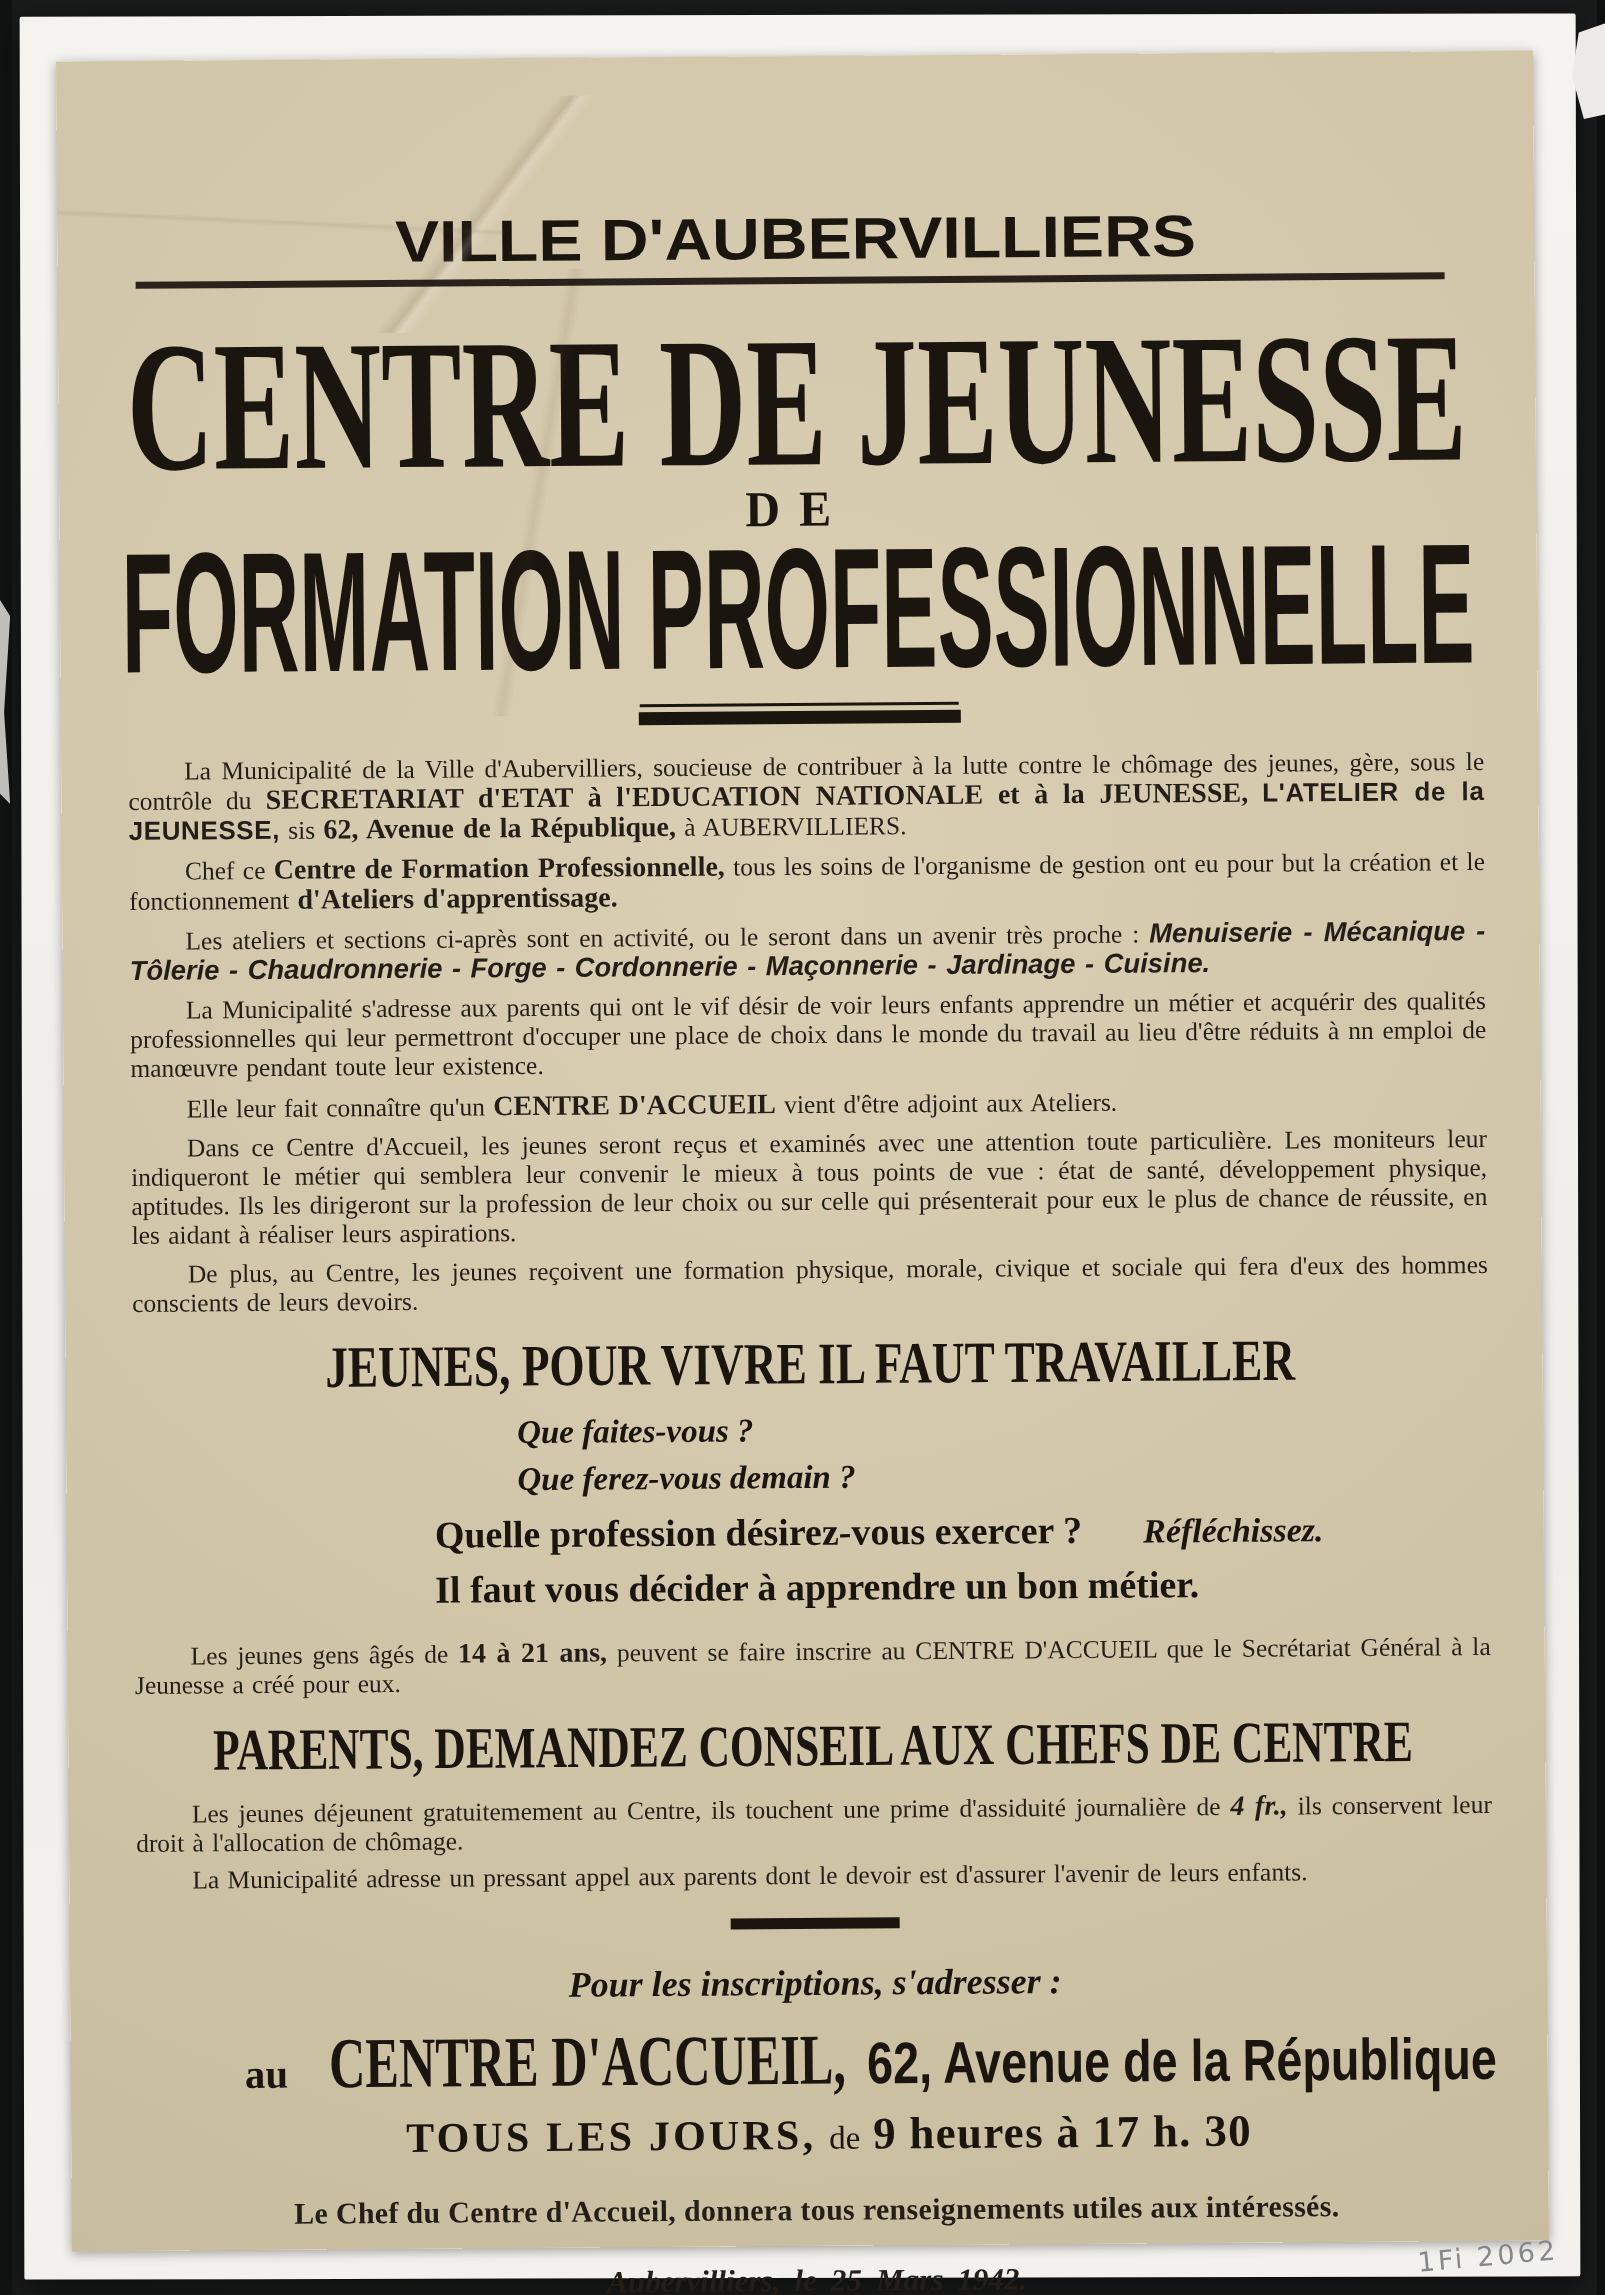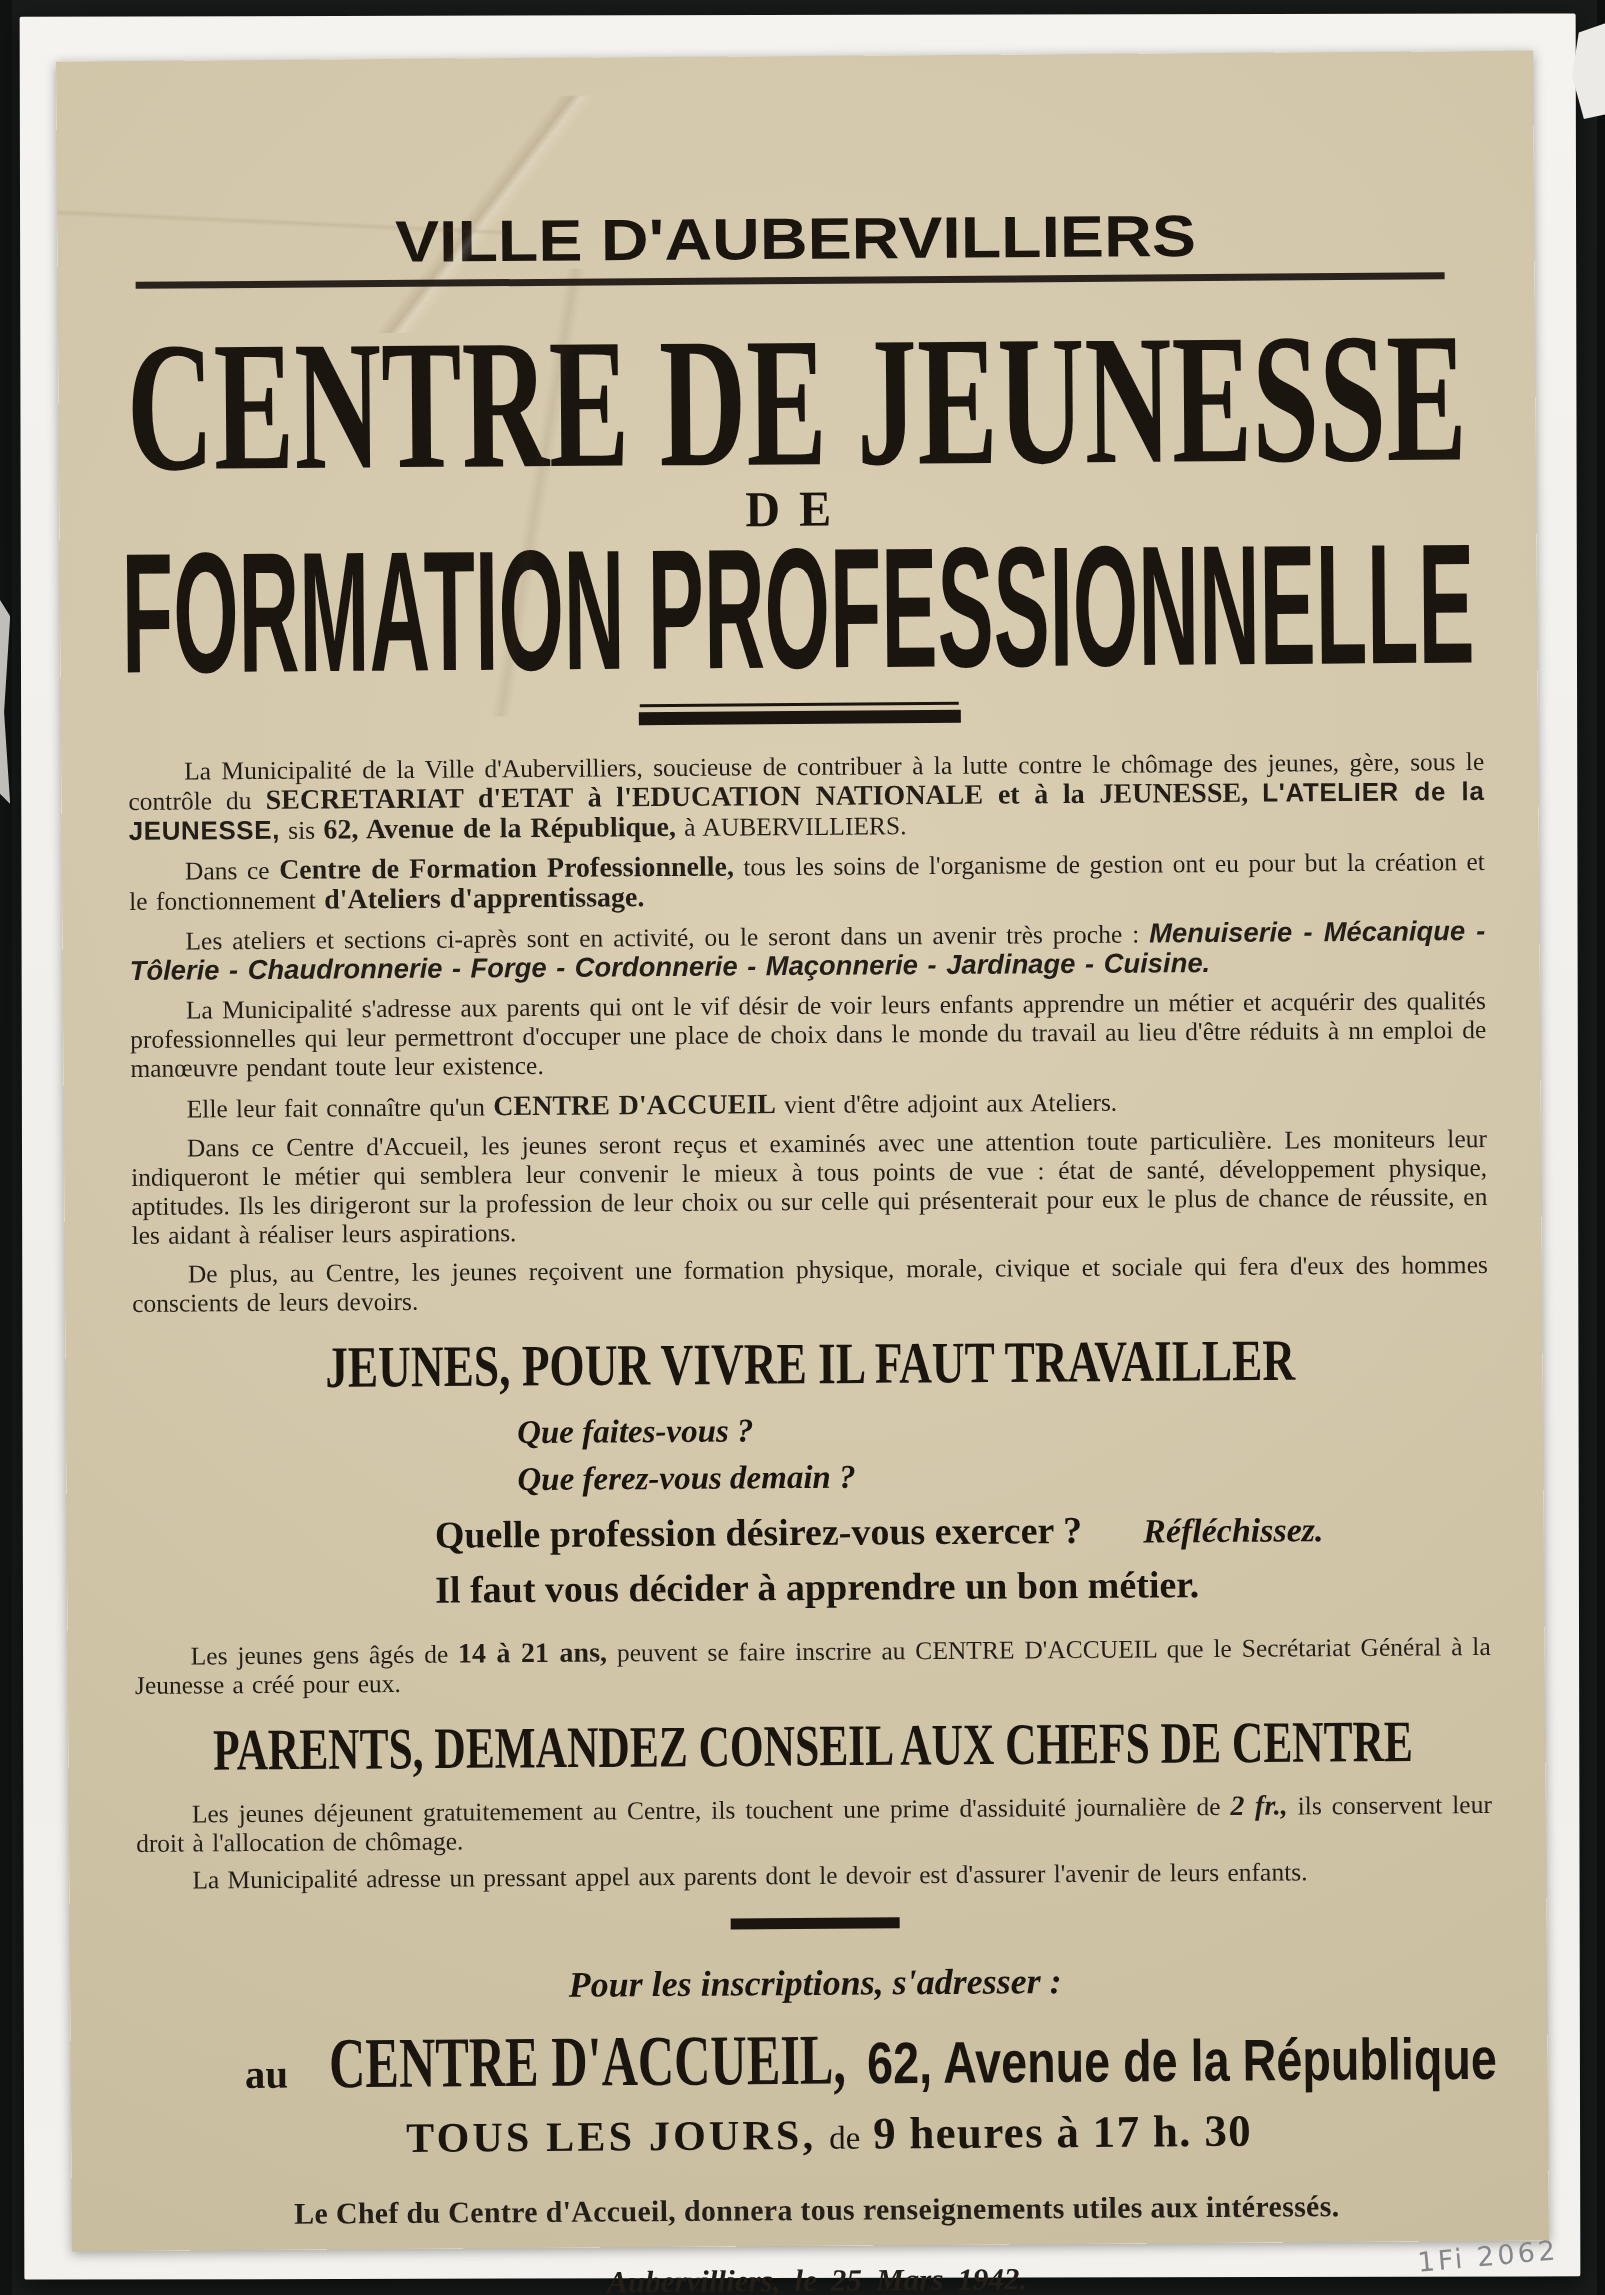--- a/index.html
+++ b/index.html
@@ -147,21 +147,21 @@
         <text x="1157" y="195" text-anchor="middle" font-family="Liberation Sans, sans-serif" font-weight="bold" font-size="268" textLength="2120" lengthAdjust="spacingAndGlyphs">FORMATION PROFESSIONNELLE</text>
       </svg>
 
       <div class="double-rule">
         <span class="dr-thin"></span>
         <span class="dr-thick"></span>
       </div>
 
       <div class="body">
         <p class="par"><span>La Municipalité de la Ville d'Aubervilliers, soucieuse de contribuer à la lutte contre le chômage des jeunes, gère, sous le contrôle du </span><span class="bL">SECRETARIAT d'ETAT à l'EDUCATION NATIONALE et à la JEUNESSE,</span><span> </span><span class="atl">L'ATELIER de la JEUNESSE,</span><span> sis </span><span class="bL">62, Avenue de la République,</span><span> à AUBERVILLIERS.</span></p>
-        <p class="par"><span>Dans ce </span><span class="bL">Centre de Formation Professionnelle,</span><span> tous les soins de l'organisme de gestion ont eu pour but la création et le fonctionnement </span><span class="bL">d'Ateliers d'apprentissage.</span></p>
+        <p class="par"><span>Chef ce </span><span class="bL">Centre de Formation Professionnelle,</span><span> tous les soins de l'organisme de gestion ont eu pour but la création et le fonctionnement </span><span class="bL">d'Ateliers d'apprentissage.</span></p>
         <p class="par"><span>Les ateliers et sections ci-après sont en activité, ou le seront dans un avenir très proche : </span><span class="tr">Menuiserie - Mécanique - Tôlerie - Chaudronnerie - Forge - Cordonnerie - Maçonnerie - Jardinage - Cuisine.</span></p>
         <p class="par"><span>La Municipalité s'adresse aux parents qui ont le vif désir de voir leurs enfants apprendre un métier et acquérir des qualités professionnelles qui leur permettront d'occuper une place de choix dans le monde du travail au lieu d'être réduits à nn emploi de manœuvre pendant toute leur existence.</span></p>
         <p class="par"><span>Elle leur fait connaître qu'un </span><span class="bL">CENTRE D'ACCUEIL</span><span> vient d'être adjoint aux Ateliers.</span></p>
         <p class="par"><span>Dans ce Centre d'Accueil, les jeunes seront reçus et examinés avec une attention toute particulière. Les moniteurs leur indiqueront le métier qui semblera leur convenir le mieux à tous points de vue : état de santé, développement physique, aptitudes. Ils les dirigeront sur la profession de leur choix ou sur celle qui présenterait pour eux le plus de chance de réussite, en les aidant à réaliser leurs aspirations.</span></p>
         <p class="par"><span>De plus, au Centre, les jeunes reçoivent une formation physique, morale, civique et sociale qui fera d'eux des hommes conscients de leurs devoirs.</span></p>
 
         <svg class="h-svg" width="1356" height="59" viewBox="0 0 2125 92">
           <text x="1062" y="74" text-anchor="middle" font-family="Liberation Serif, serif" font-weight="bold" font-size="92" textLength="1520" lengthAdjust="spacingAndGlyphs">JEUNES, POUR VIVRE IL FAUT TRAVAILLER</text>
         </svg>
 
@@ -172,21 +172,21 @@
           <span class="q3b">Réfléchissez.</span>
         </div>
         <div class="q4">Il faut vous décider à apprendre un bon métier.</div>
 
         <p class="par p8"><span>Les jeunes gens âgés de </span><span class="bL">14 à 21 ans,</span><span> peuvent se faire inscrire au CENTRE D'ACCUEIL que le Secrétariat Général à la Jeunesse a créé pour eux.</span></p>
 
         <svg class="h-svg" width="1356" height="59" viewBox="0 0 2125 92">
           <text x="1062" y="74" text-anchor="middle" font-family="Liberation Serif, serif" font-weight="bold" font-size="92" textLength="1880" lengthAdjust="spacingAndGlyphs">PARENTS, DEMANDEZ CONSEIL AUX CHEFS DE CENTRE</text>
         </svg>
 
-        <p class="par p9"><span>Les jeunes déjeunent gratuitemement au Centre, ils touchent une prime d'assiduité journalière de </span><span class="bi2">2 fr.,</span><span> ils conservent leur droit à l'allocation de chômage.</span></p>
+        <p class="par p9"><span>Les jeunes déjeunent gratuitemement au Centre, ils touchent une prime d'assiduité journalière de </span><span class="bi2">4 fr.,</span><span> ils conservent leur droit à l'allocation de chômage.</span></p>
         <p class="par p10"><span>La Municipalité adresse un pressant appel aux parents dont le devoir est d'assurer l'avenir de leurs enfants.</span></p>
 
         <div class="bar"></div>
 
         <div class="lead">Pour les inscriptions, s'adresser :</div>
 
         <svg class="addr-svg" width="1356" height="83" viewBox="0 0 2125 130">
           <text x="168" y="100" font-family="Liberation Serif, serif" font-weight="bold" font-size="64">au</text>
           <text x="300" y="100" font-family="Liberation Serif, serif" font-weight="bold" font-size="112" textLength="810" lengthAdjust="spacingAndGlyphs">CENTRE D'ACCUEIL,</text>
           <text x="1143" y="100" font-family="Liberation Sans, sans-serif" font-weight="bold" font-size="92" textLength="987" lengthAdjust="spacingAndGlyphs">62, Avenue de la République</text>

